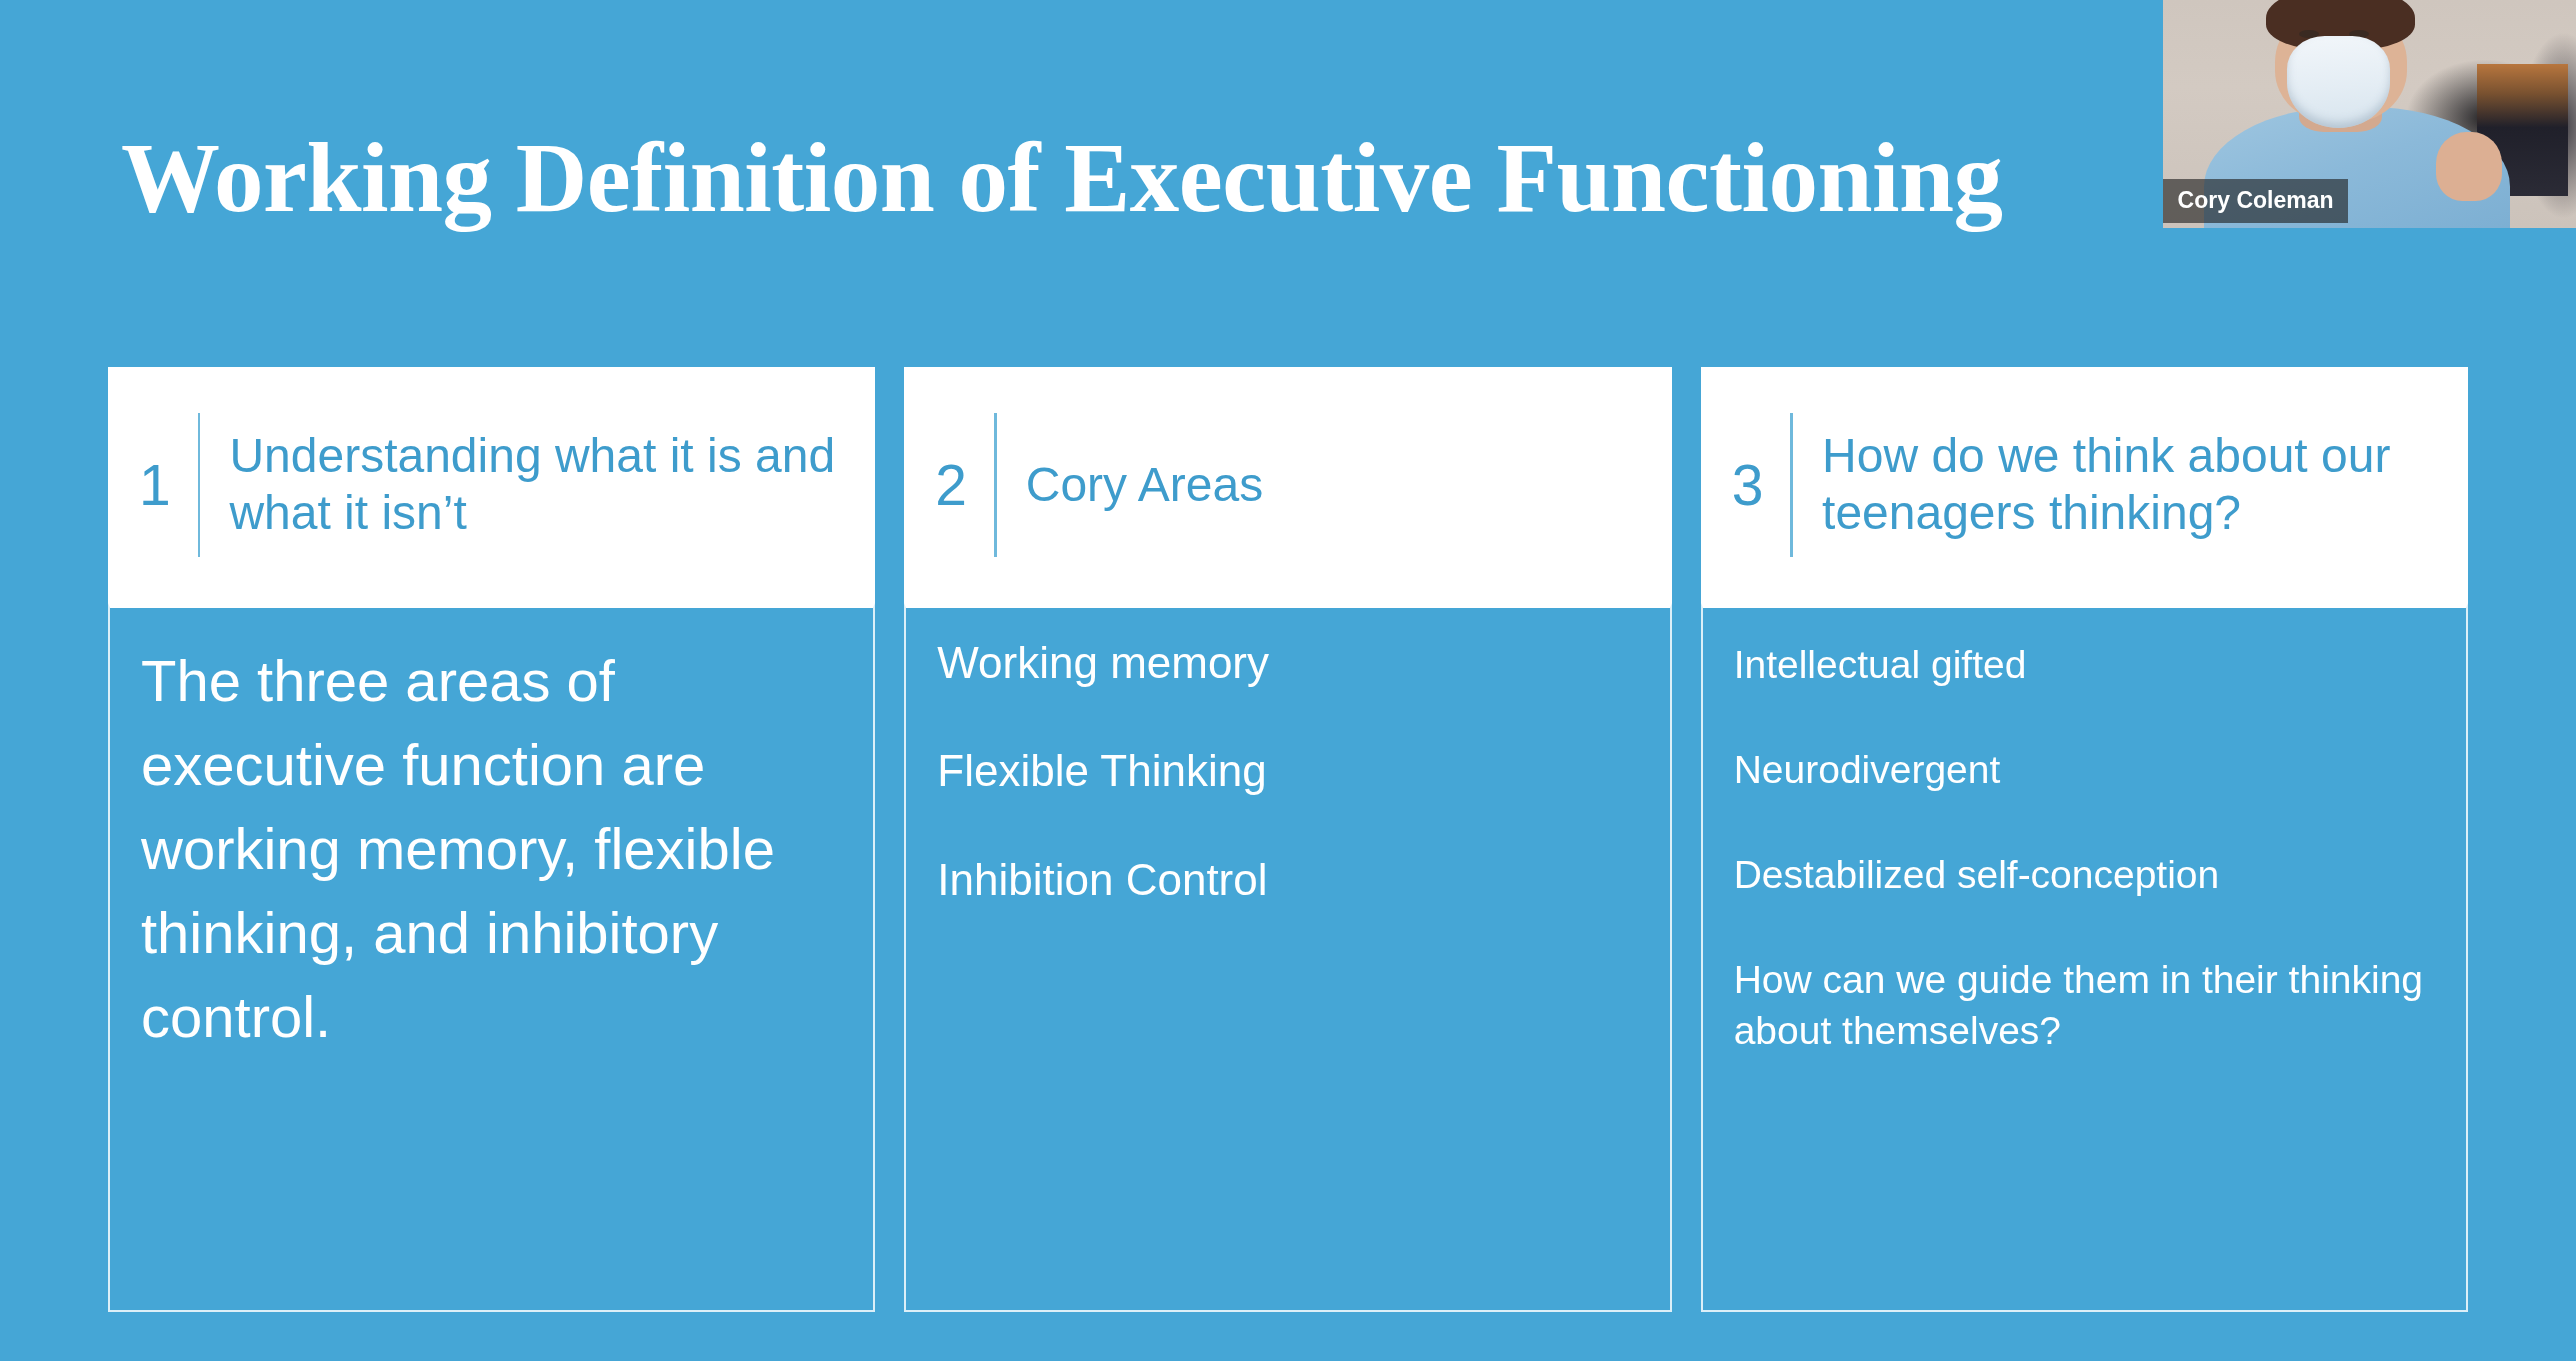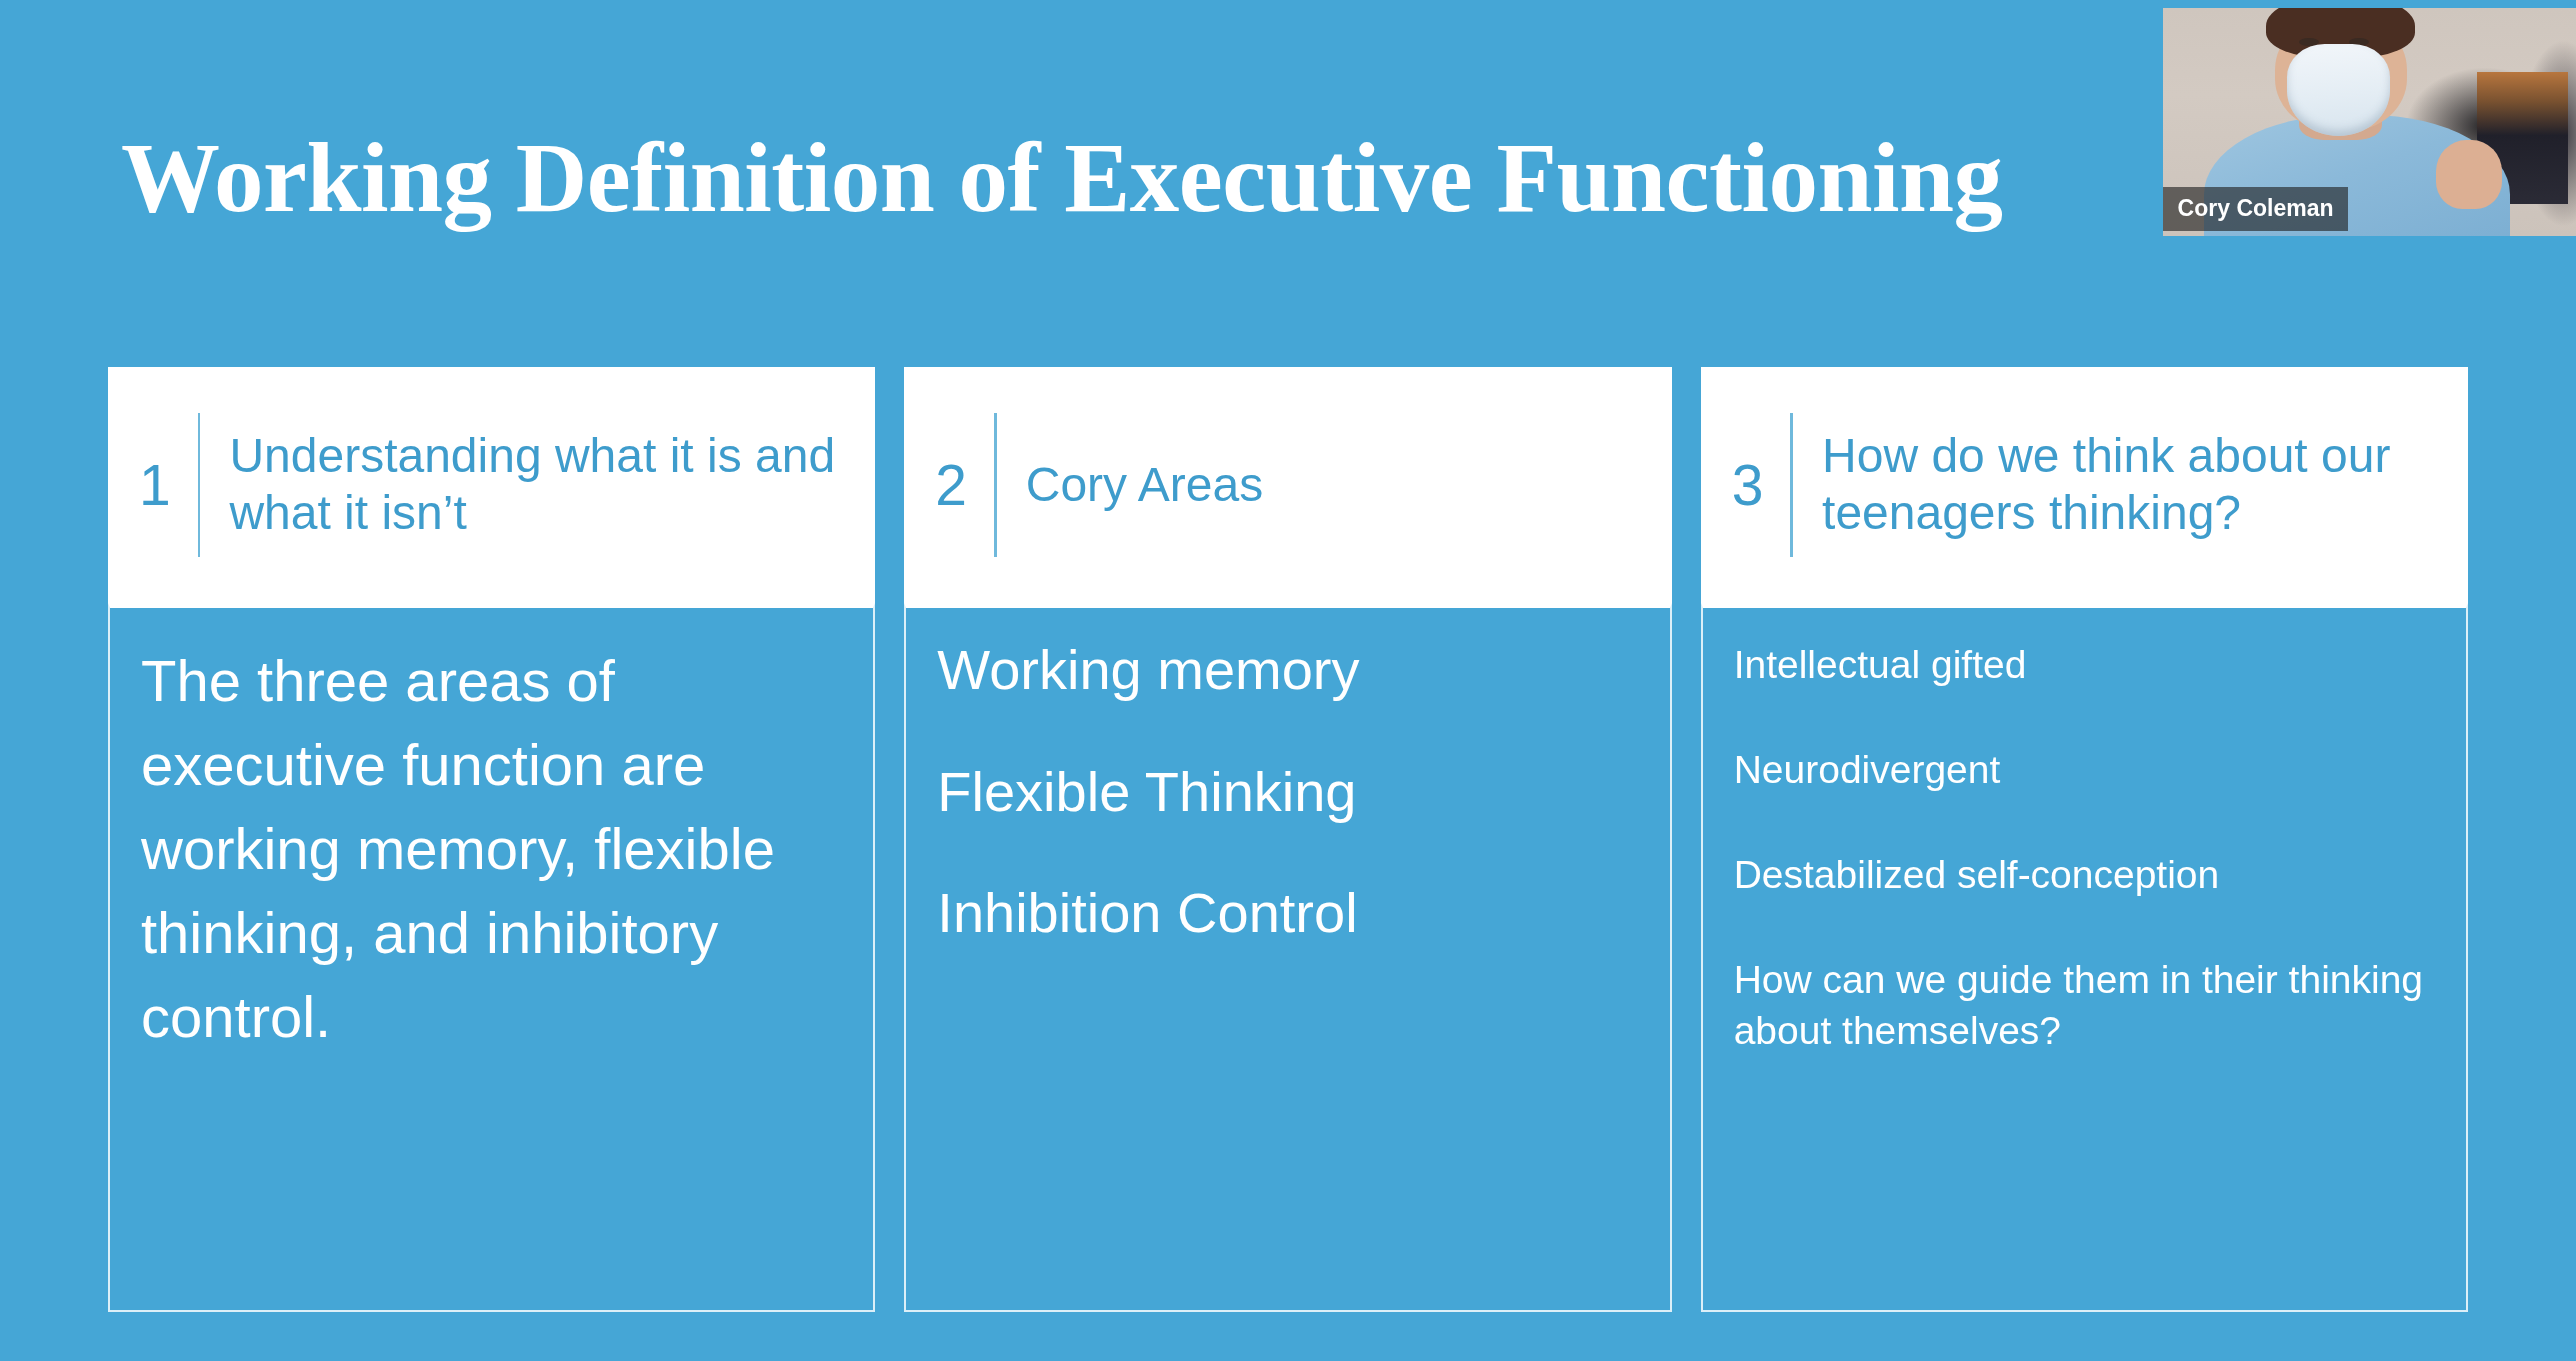--- a/index.html
+++ b/index.html
@@ -103,41 +103,41 @@
 
   
   .body-para {
     font-size: 58px;
     line-height: 1.45;
     font-weight: 400;
   }
 
   
   .body-list-lg .li {
-    font-size: 56px;
+    font-size: 44px;
     line-height: 1.1;
     margin-bottom: 60px;
     font-weight: 400;
   }
   .body-list-lg .li:last-child { margin-bottom: 0; }
 
   
   .body-list-sm .li {
     font-size: 39px;
     line-height: 1.33;
     margin-bottom: 53px;
     font-weight: 400;
   }
   .body-list-sm .li:last-child { margin-bottom: 12px; }
 
   
   #video-tile {
     position: absolute;
     left: 2163px;
-    top: 8px;
+    top: 0;
     width: 413px;
     height: 228px;
     overflow: hidden;
     background: #be185d;
   }
   #video-bg {
     position: absolute;
     inset: 0;
     background:
       radial-gradient(ellipse 110px 82px at 78% 52%, rgba(20,20,24,0.92) 0%, rgba(20,20,24,0.0) 72%),

